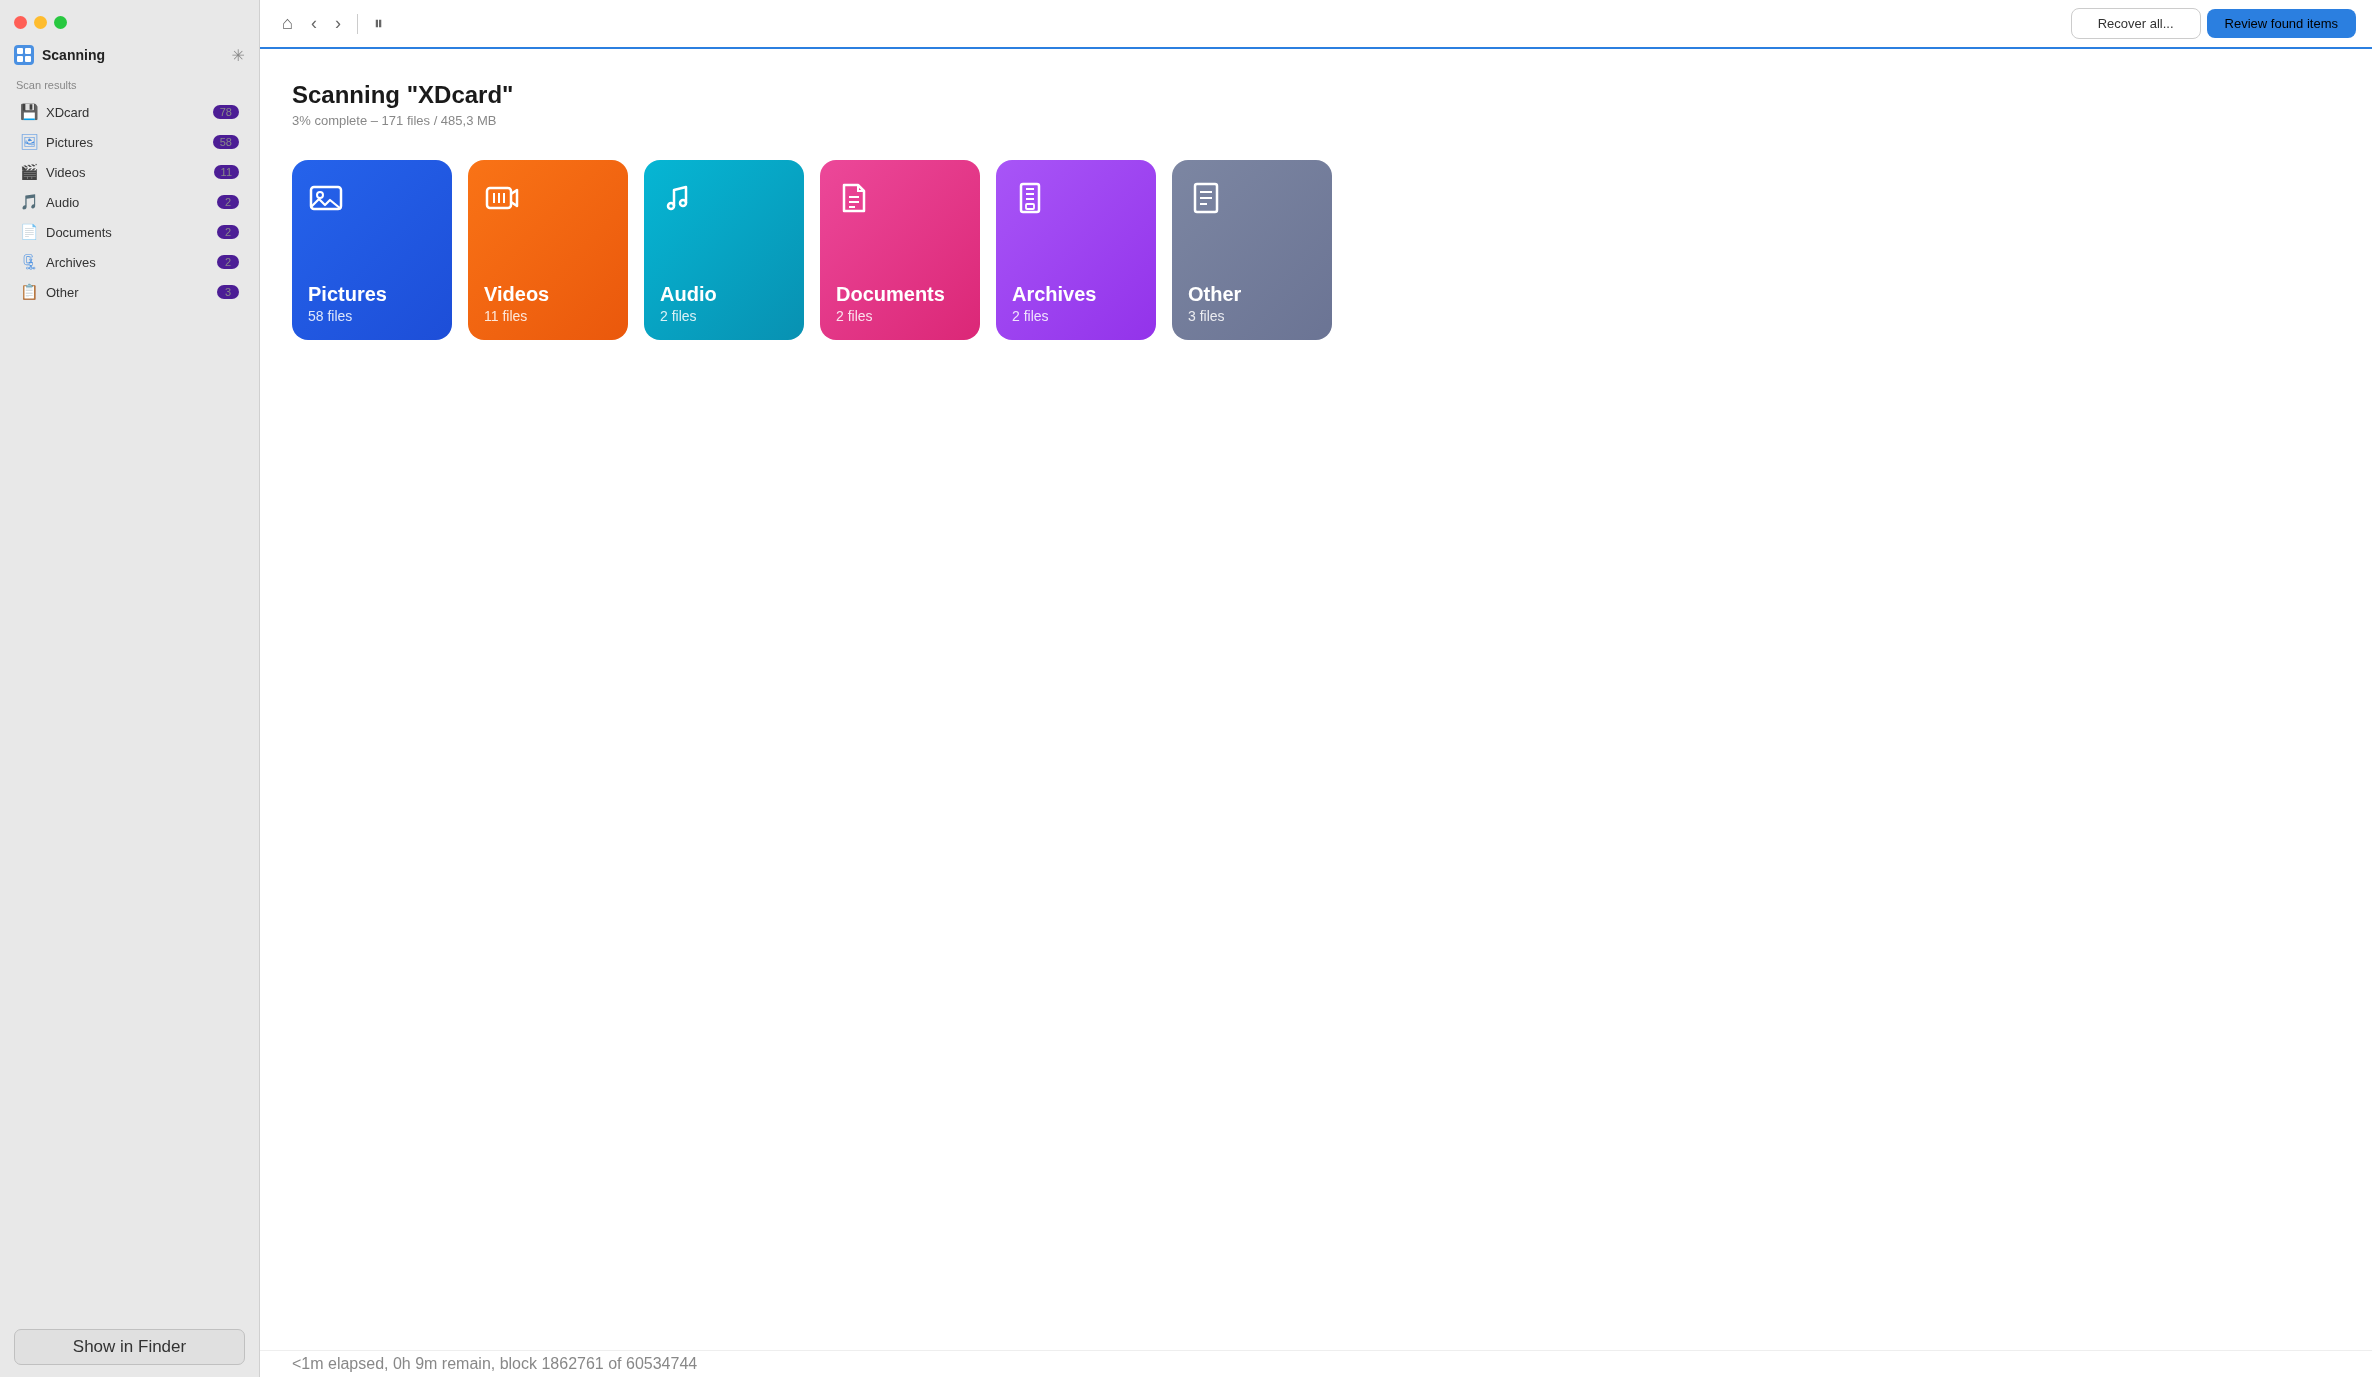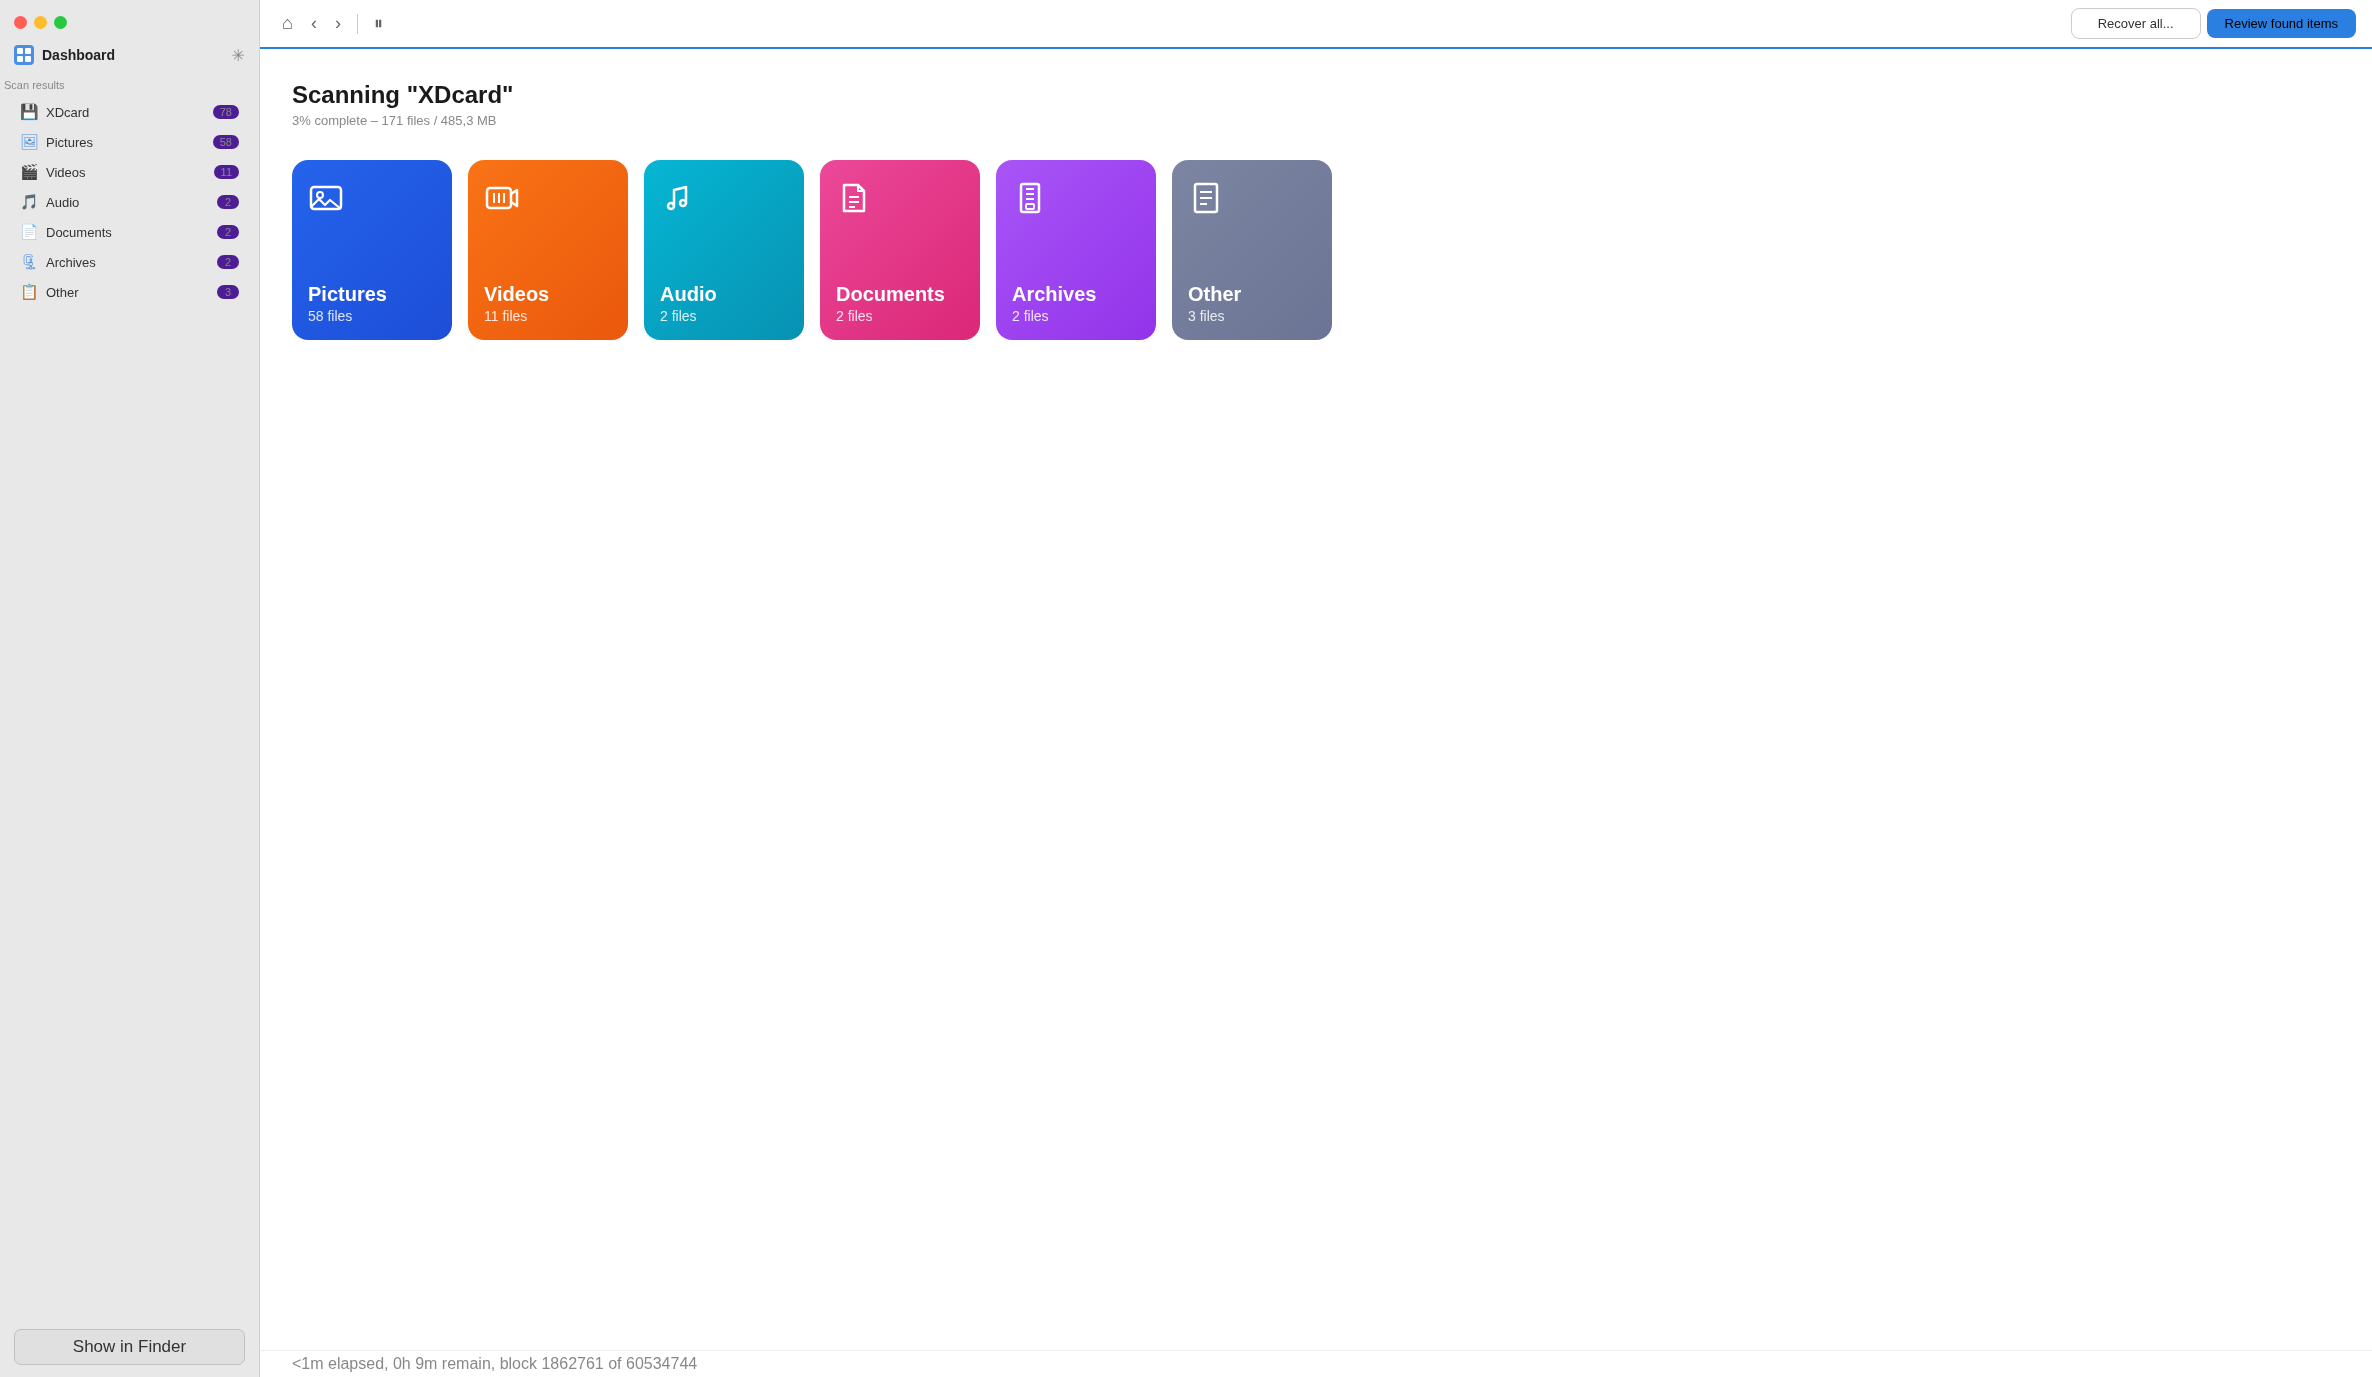--- a/index.html
+++ b/index.html
@@ -67,21 +67,21 @@
     }
     .spinner-icon {
       font-size: 16px;
       color: #888;
     }
 
     .scan-results-label {
       font-size: 11px;
       color: #888;
       font-weight: 500;
-      padding: 4px 16px 6px 4px;
+      padding: 4px 16px 6px 16px;
       text-transform: none;
     }
 
     .sidebar-item {
       display: flex;
       align-items: center;
       padding: 5px 14px;
       gap: 8px;
       cursor: pointer;
       border-radius: 6px;
@@ -258,21 +258,21 @@
     </div>
   </div>
 
   <div class="dashboard-row">
     <div class="dashboard-icon">
       <div></div>
         <div></div>
         <div></div>
         <div></div>
     </div>
-    <span class="dashboard-label">Dashboard</span>
+    <span class="dashboard-label">Scanning</span>
     <span class="spinner-icon">✳</span>
   </div>
 
   <div class="scan-results-label">Scan results</div>
 
   <div class="sidebar-item">
     <span class="sidebar-item-icon">💾</span>
     <span class="sidebar-item-label">XDcard</span>
     <span class="sidebar-item-count">78</span>
   </div>

